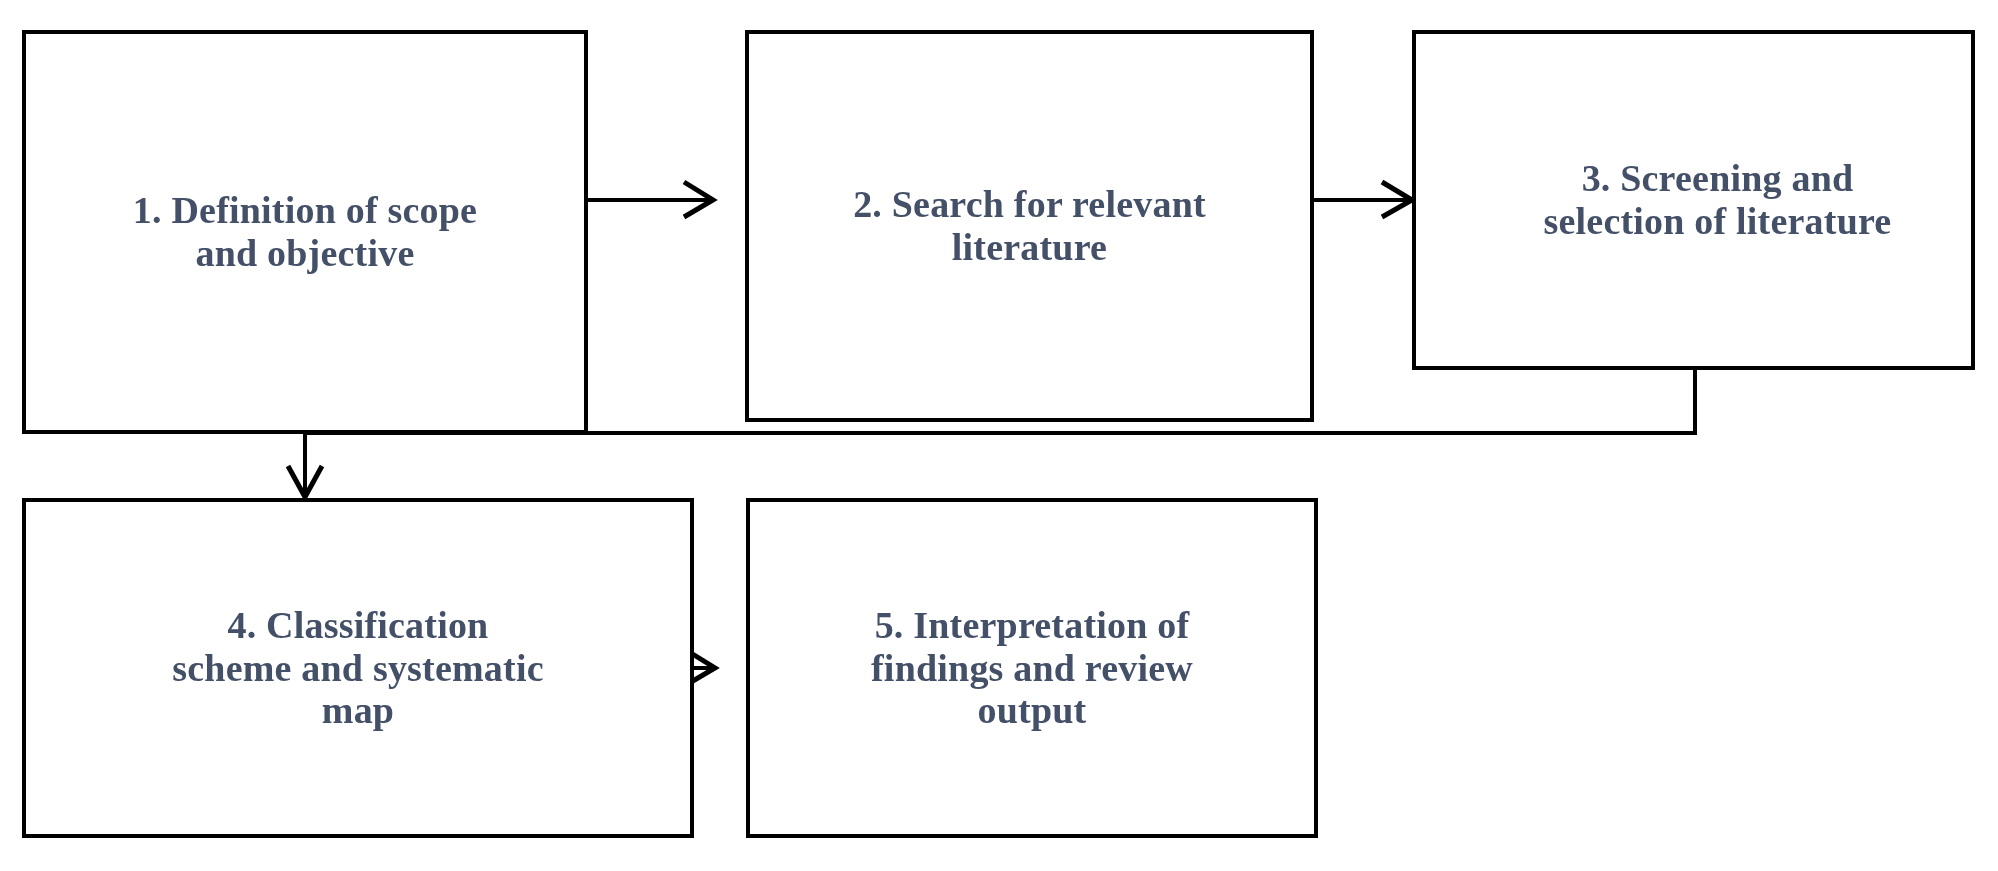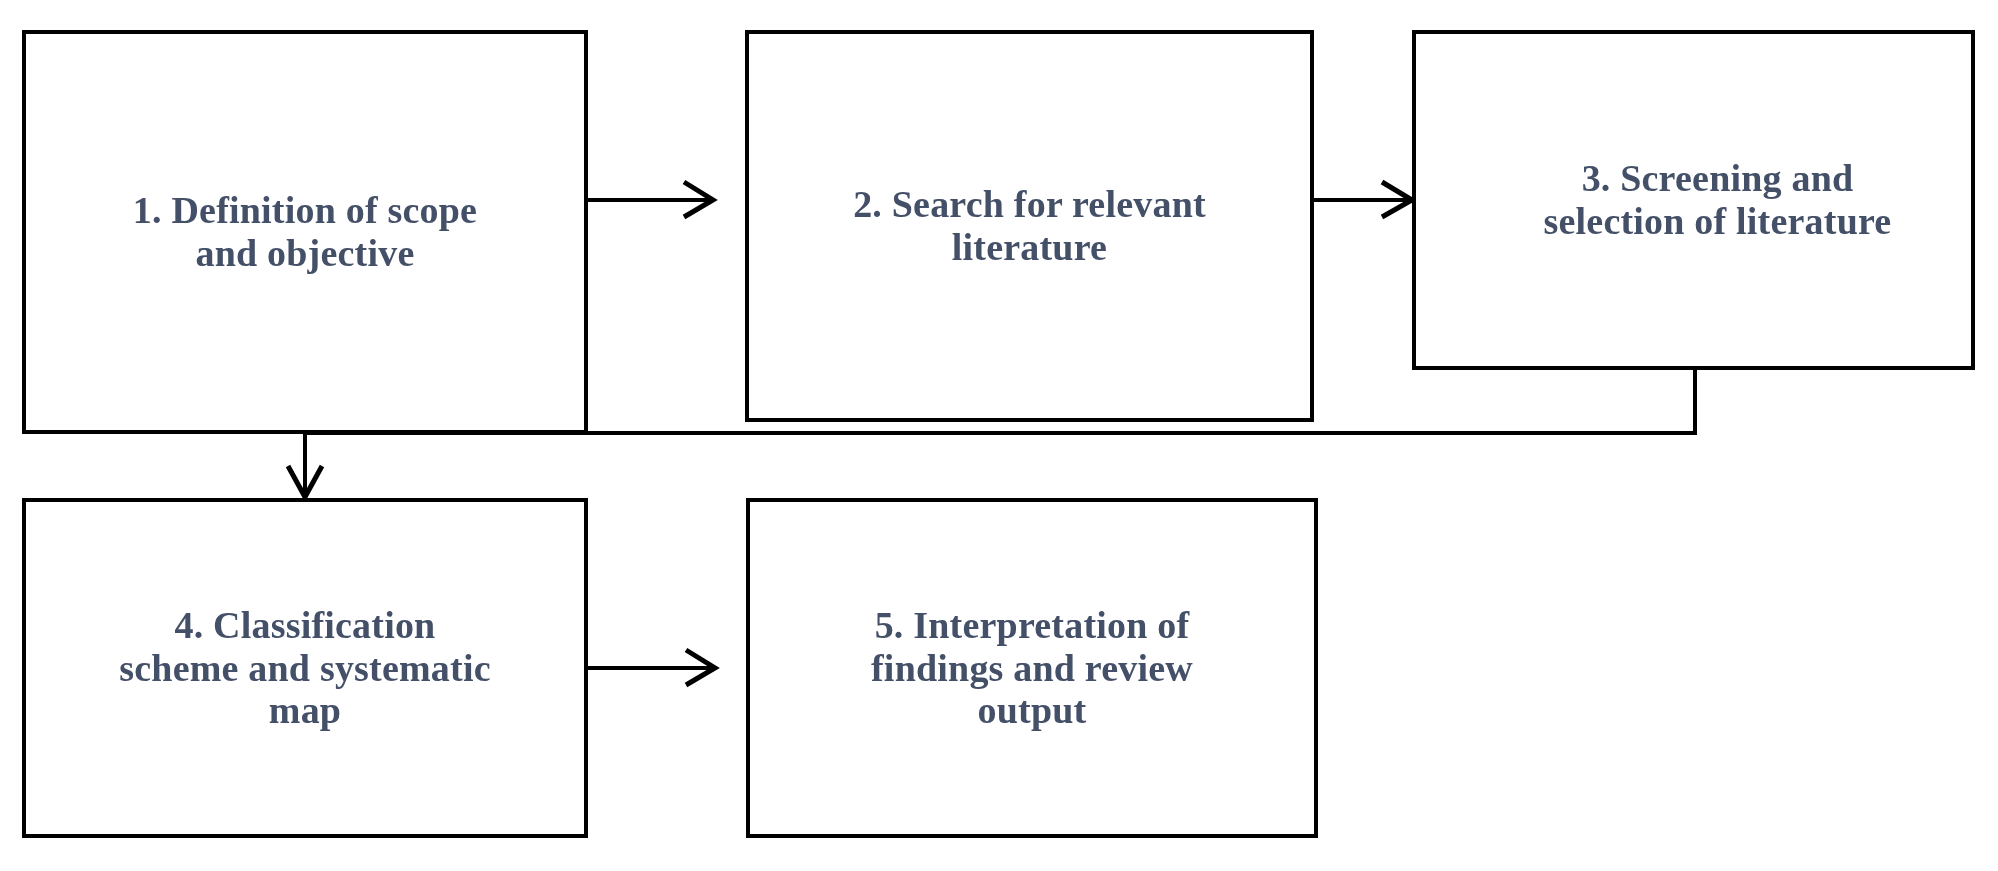--- a/index.html
+++ b/index.html
@@ -36,21 +36,21 @@
     line-height: 1.12;
     color: #445068;
     letter-spacing: 0.2px;
     padding: 0 14px;
     white-space: pre-line;
     display: block;
   }
   #node-1 { left: 22px;   top: 30px;  width: 566px; height: 404px; }
   #node-2 { left: 713px;  top: 30px;  width: 569px; height: 392px; margin-left: 32px; }
   #node-3 { left: 1412px; top: 30px;  width: 563px; height: 340px; padding-left: 48px; }
-  #node-4 { left: 22px;   top: 498px; width: 566px; height: 340px; }
+  #node-4 { left: 22px;   top: 498px; width: 672px; height: 340px; }
   #node-5 { left: 715px;  top: 498px; width: 572px; height: 340px; margin-left: 31px; }
 
   #connector-layer {
     position: absolute;
     left: 0;
     top: 0;
     width: 1998px;
     height: 871px;
     pointer-events: none;
   }

